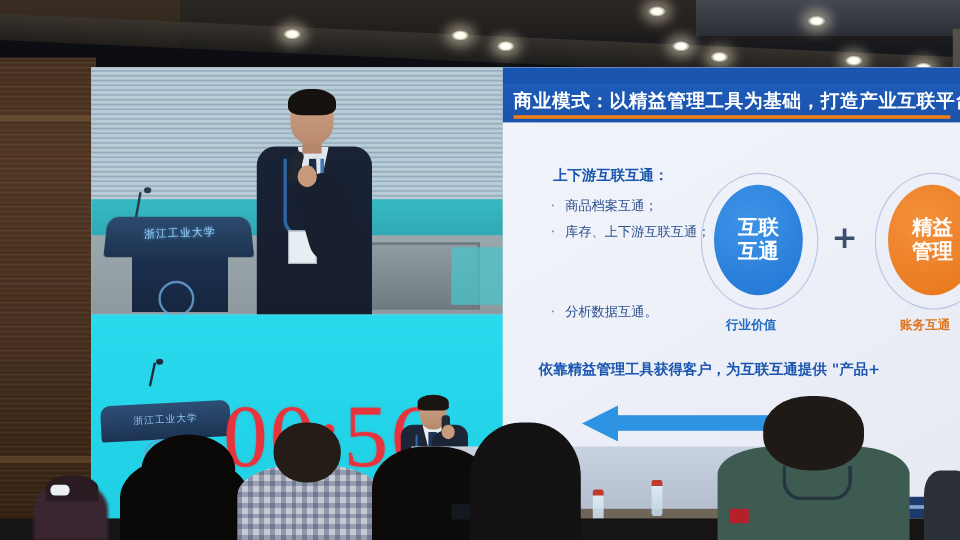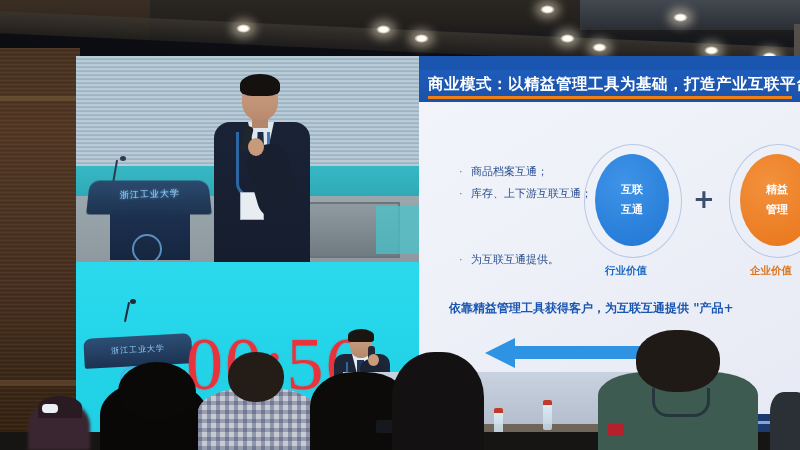--- a/index.html
+++ b/index.html
@@ -123,22 +123,22 @@
   .title-underline{position:absolute;left:9px;top:40px;width:364px;height:3px;background:#f07f16;}
 
   .bullets-head{position:absolute;left:42px;top:82px;color:#1a56b0;font-size:12px;font-weight:bold;
     font-family:"DejaVu Sans",sans-serif;white-space:nowrap;}
   .bullet{position:absolute;left:40px;color:#2b4f8f;font-size:11px;white-space:nowrap;
     font-family:"DejaVu Sans",sans-serif;}
   .bullet .dot{display:inline-block;width:12px;color:#5c7fb5;}
 
   .ring{position:absolute;border-radius:50%;border:1px solid #b9c8e4;}
   .circ{position:absolute;border-radius:50%;display:flex;align-items:center;justify-content:center;
-    color:#fff;font-size:11px;font-weight:bold;line-height:20px;text-align:center;
-    font-family:Liberation Mono, monospace;}
+    color:#fff;font-size:17px;font-weight:bold;line-height:20px;text-align:center;
+    font-family:Liberation Serif, serif;}
   .circ-blue{background:radial-gradient(circle at 38% 32%,#3f93e8,#1f76d2);}
   .circ-orange{background:radial-gradient(circle at 38% 32%,#f3913c,#e8751a);}
   .plus{position:absolute;color:#3b4f6d;font-size:26px;font-weight:bold;font-family:"DejaVu Sans",sans-serif;}
   .cap{position:absolute;font-size:10.5px;font-weight:bold;font-family:"DejaVu Sans",sans-serif;white-space:nowrap;}
   .cap-blue{color:#1f6bc4;}
   .cap-or{color:#e0761c;}
 
   .mid-text{position:absolute;left:30px;top:244px;color:#1a56b0;font-size:12px;font-weight:bold;
     white-space:nowrap;font-family:"DejaVu Sans",sans-serif;}
   .arrow-wrap{position:absolute;left:60px;top:282px;width:230px;height:30px;}
@@ -251,50 +251,51 @@
       <div class="s-mic"></div>
       <div class="s-hand"></div>
     </div>
 
     <div class="slide">
       <div class="slide-topband"></div>
       <div class="title-band"></div>
       <div class="title-text">商业模式：以精益管理工具为基础，打造产业互联平台</div>
       <div class="title-underline"></div>
 
+      <div class="bullets-head">上下游互联互通：</div>
 
       <div class="bullet" style="top:108px;">
         <span class="dot">·</span><span>商品档案互通；</span>
       </div>
       <div class="bullet" style="top:130px;">
         <span class="dot">·</span><span>库存、上下游互联互通；</span>
       </div>
       <div class="bullet" style="top:196px;">
-        <span class="dot">·</span><span>为互联互通提供。</span>
+        <span class="dot">·</span><span>分析数据互通。</span>
       </div>
 
       <div class="ring" style="left:165px;top:88px;width:96px;height:112px;"></div>
       <div class="circ circ-blue" style="left:176px;top:98px;width:74px;height:92px;">
         <div>
           <div>互联</div>
           <div>互通</div>
         </div>
       </div>
       <div class="cap cap-blue" style="left:186px;top:208px;">行业价值</div>
 
       <div class="plus" style="left:274px;top:128px;">+</div>
 
       <div class="ring" style="left:310px;top:88px;width:96px;height:112px;"></div>
       <div class="circ circ-orange" style="left:321px;top:98px;width:74px;height:92px;">
         <div>
           <div>精益</div>
           <div>管理</div>
         </div>
       </div>
-      <div class="cap cap-or" style="left:331px;top:208px;">企业价值</div>
+      <div class="cap cap-or" style="left:331px;top:208px;">账务互通</div>
 
       <div class="mid-text">依靠精益管理工具获得客户，为互联互通提供 "产品+</div>
 
       <div class="arrow-wrap">
         <div class="arrow-body"></div>
         <div class="arrow-head"></div>
       </div>
 
       <div class="bot-text">
         <span>基于种子客户</span><span class="hl">裂变</span><span>，逐渐形成</span>

